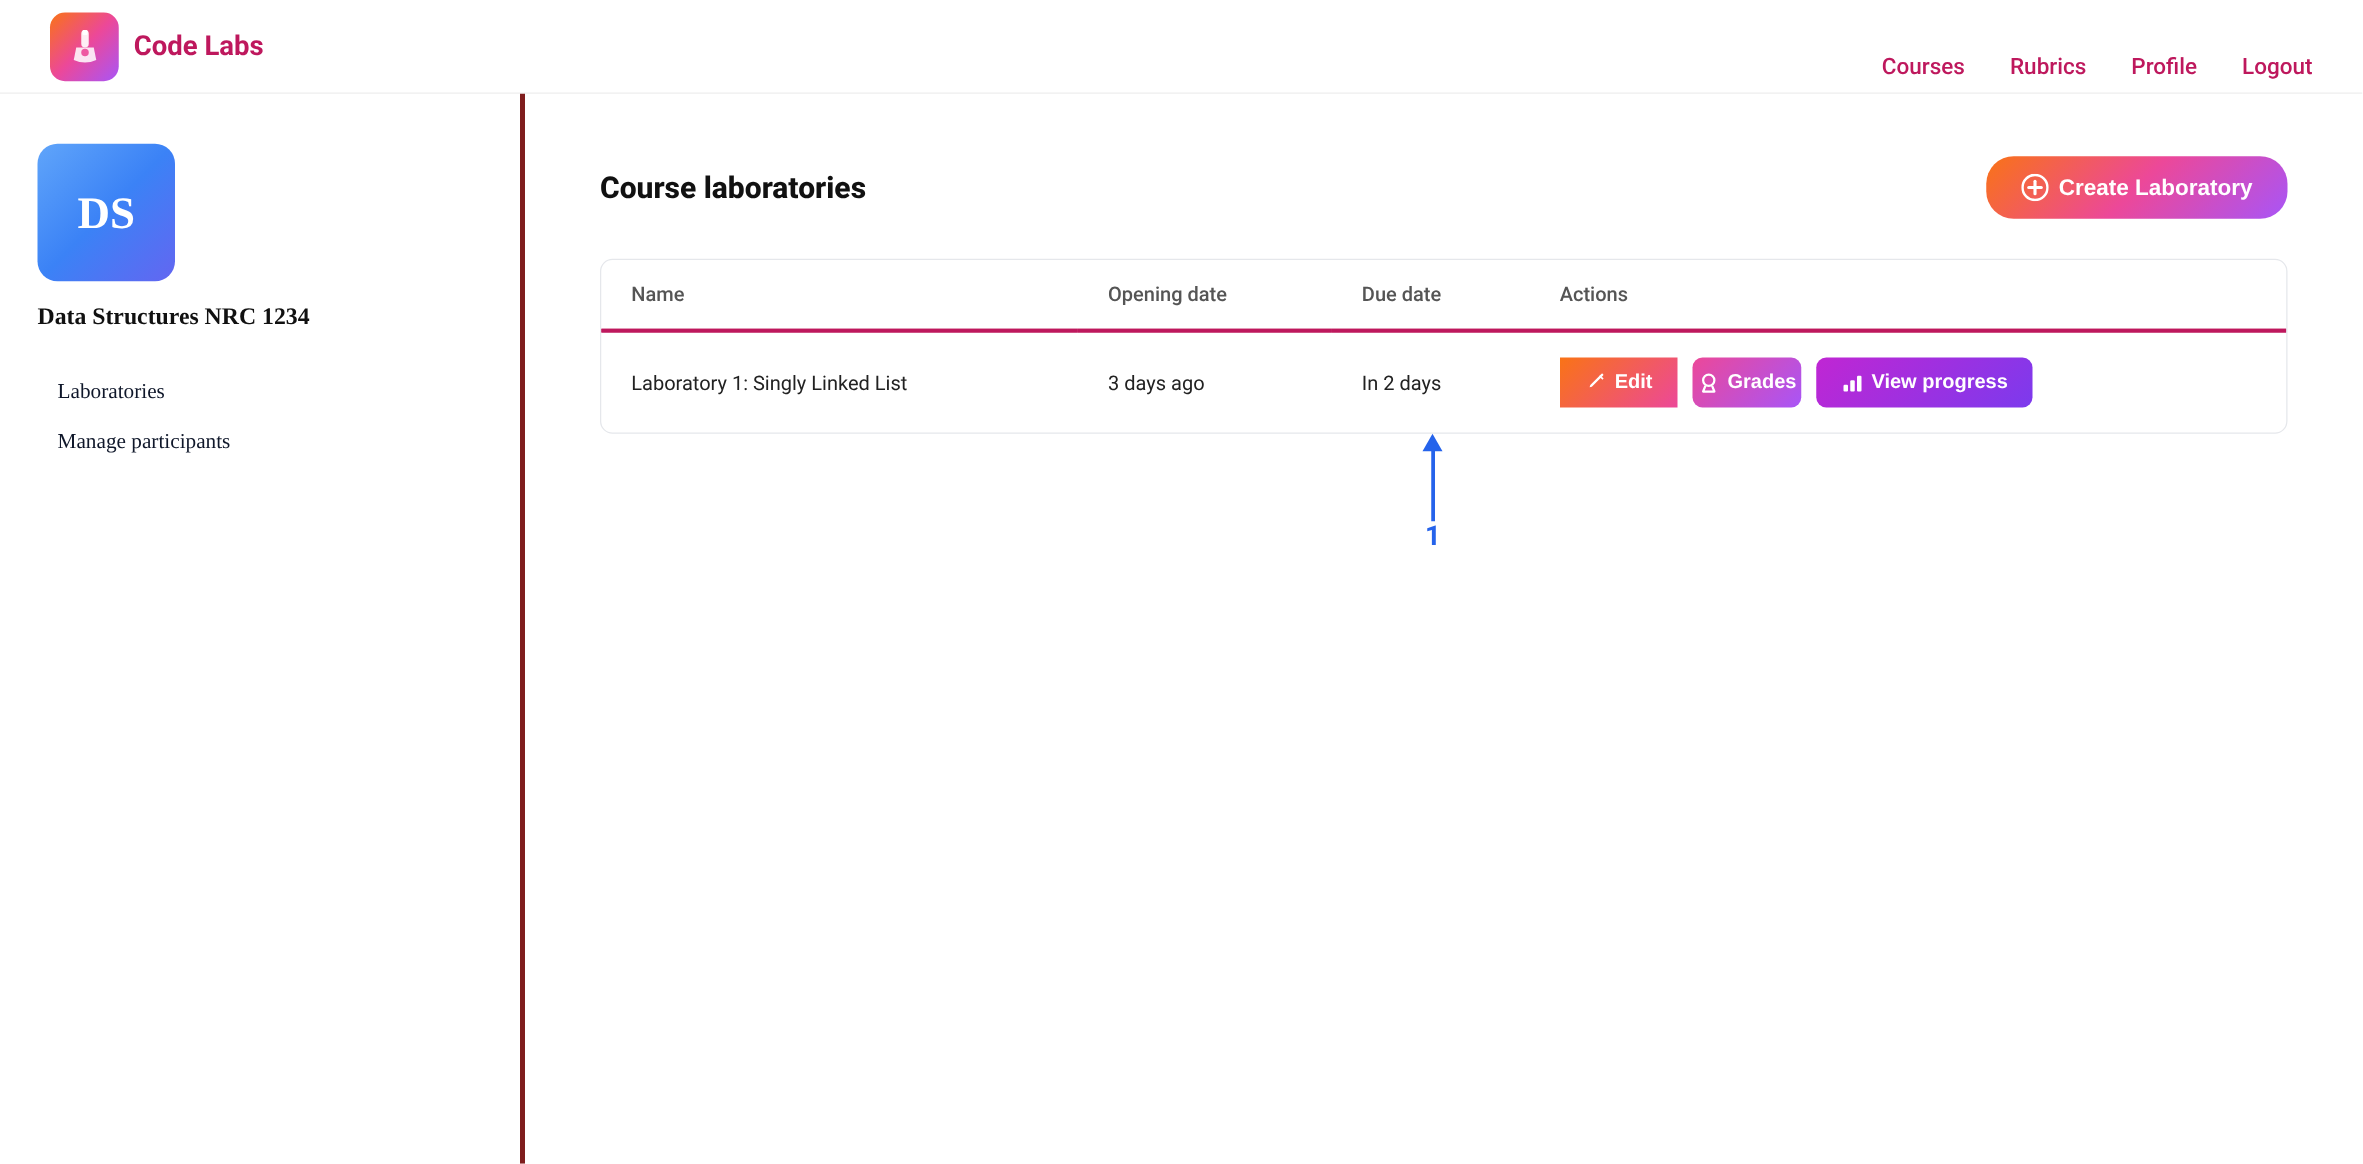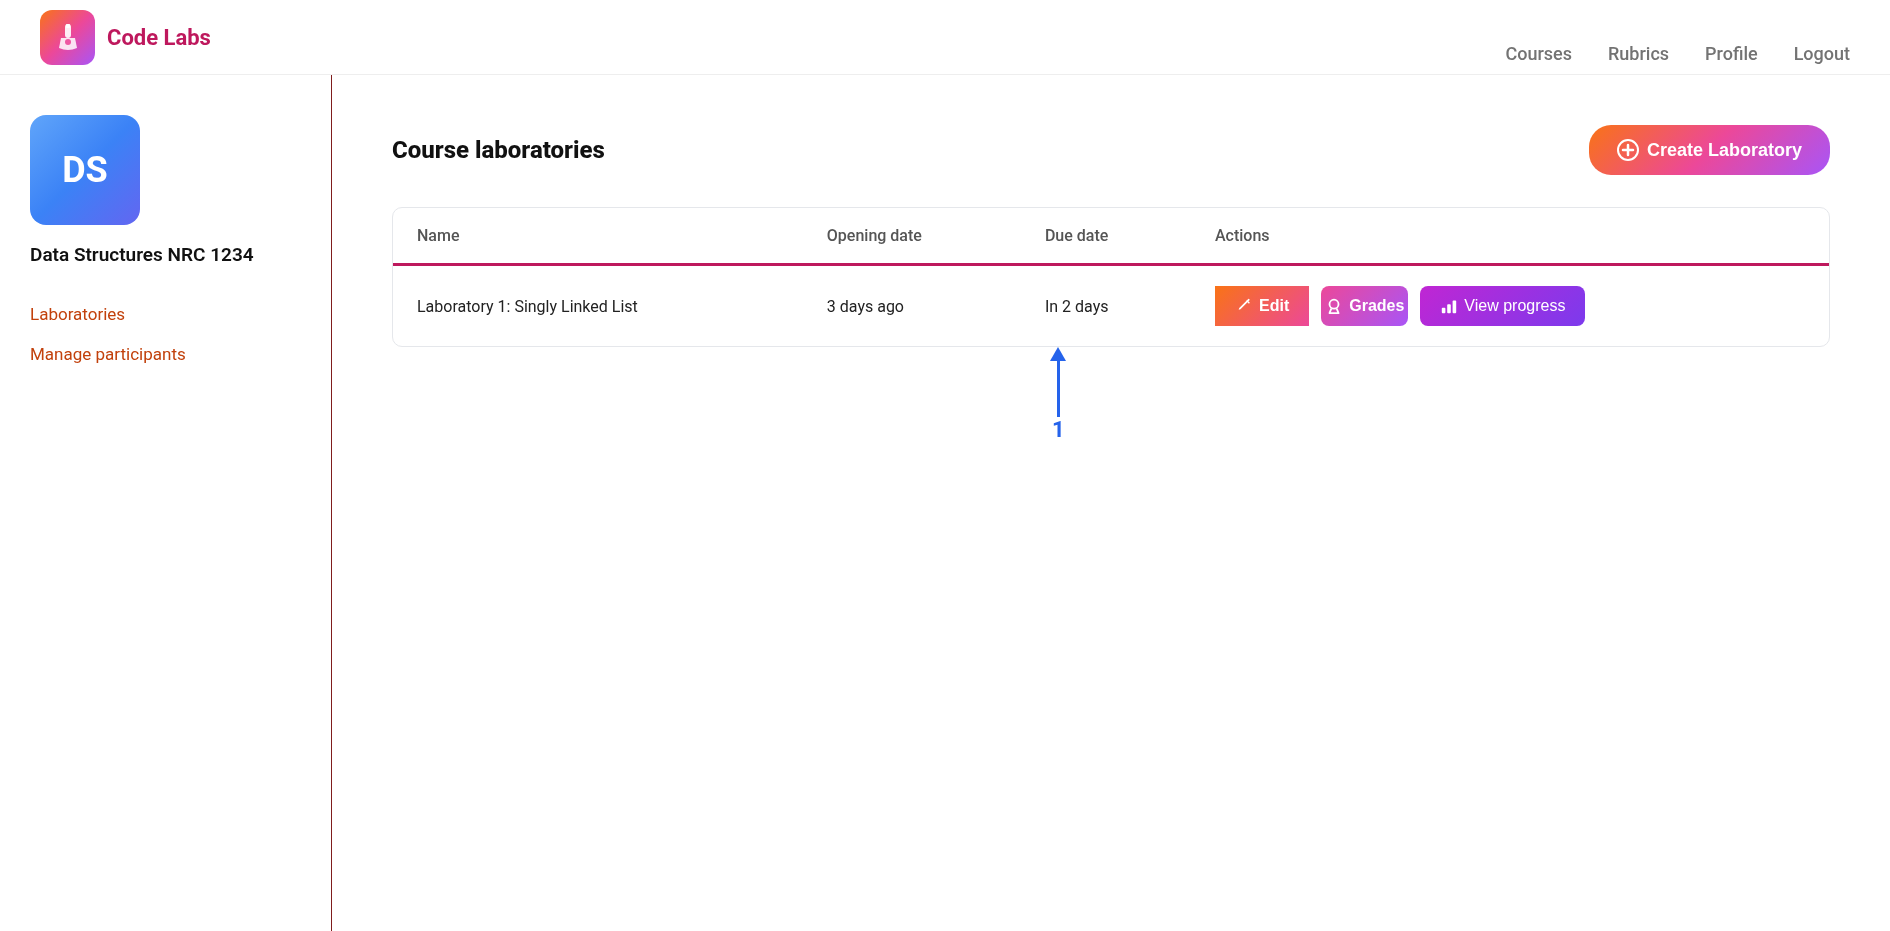--- a/index.html
+++ b/index.html
@@ -34,38 +34,39 @@
       font-weight: 700;
       color: #be185d;
     }
     .header-nav {
       display: flex;
       align-items: center;
       gap: 36px;
     }
     .header-nav a {
       text-decoration: none;
-      color: #737373;
+      color: #be185d;
       font-size: 18px;
       font-weight: 500;
       margin-top: 32px;
     }
 
     
     .layout {
       display: flex;
       min-height: calc(100vh - 75px);
     }
 
     
     .sidebar {
-      width: 332px;
-      border-right: 1px solid #7f1d1d;
+      width: 420px;
+      border-right: 4px solid #7f1d1d;
       padding: 40px 30px;
       flex-shrink: 0;
+      font-family: Liberation Serif, serif;
     }
     .course-avatar {
       width: 110px;
       height: 110px;
       border-radius: 16px;
       background: linear-gradient(135deg, #60a5fa, #3b82f6, #6366f1);
       display: flex;
       align-items: center;
       justify-content: center;
       font-size: 36px;
@@ -79,24 +80,25 @@
       color: #111;
       margin-bottom: 32px;
     }
     .sidebar-nav {
       display: flex;
       flex-direction: column;
       gap: 8px;
     }
     .sidebar-nav-item {
       font-size: 17px;
-      color: #c2410c;
+      color: #0f172a;
       padding: 6px 0;
       cursor: pointer;
       text-decoration: none;
+      margin-left: 16px;
     }
 
     
     .main {
       flex: 1;
       padding: 50px 60px;
     }
     .main-header {
       display: flex;
       align-items: center;
@@ -185,21 +187,21 @@
     .btn-progress {
       display: flex;
       align-items: center;
       gap: 6px;
       background: linear-gradient(135deg, #c026d3, #7c3aed);
       color: #fff;
       border: none;
       border-radius: 8px;
       padding: 11px 20px;
       font-size: 16px;
-      font-weight: 400;
+      font-weight: 700;
       cursor: pointer;
     }
 
     
     .annotation-container {
       position: relative;
       width: 100%;
       height: 80px;
       margin-top: 0;
     }

